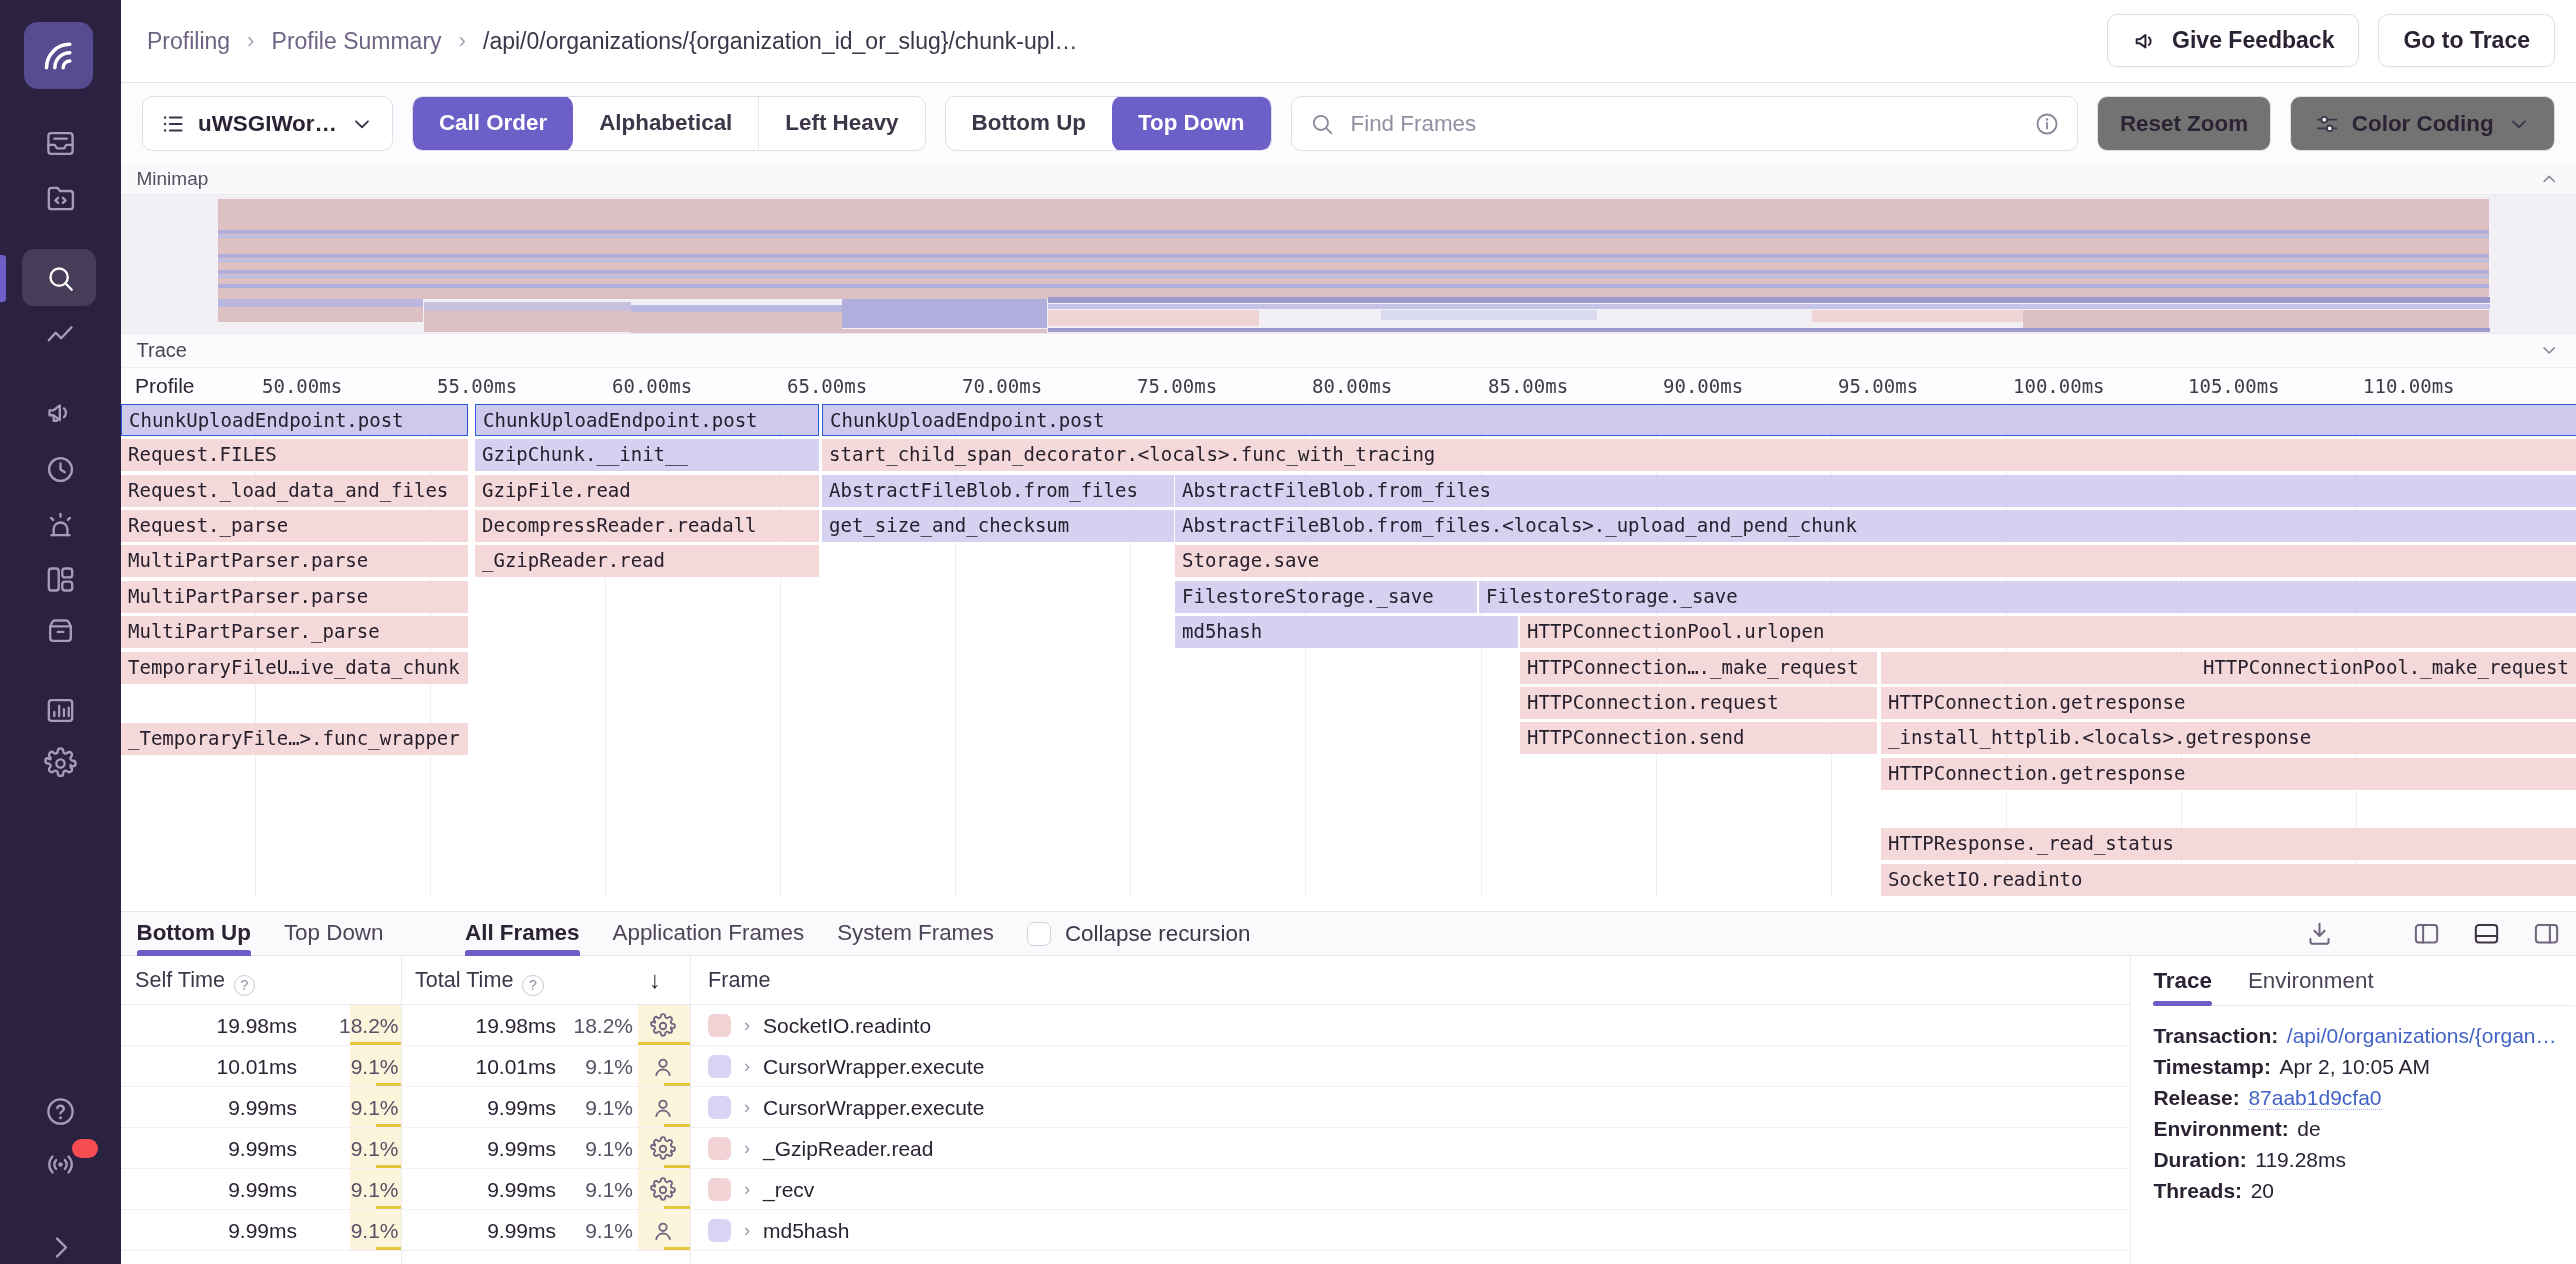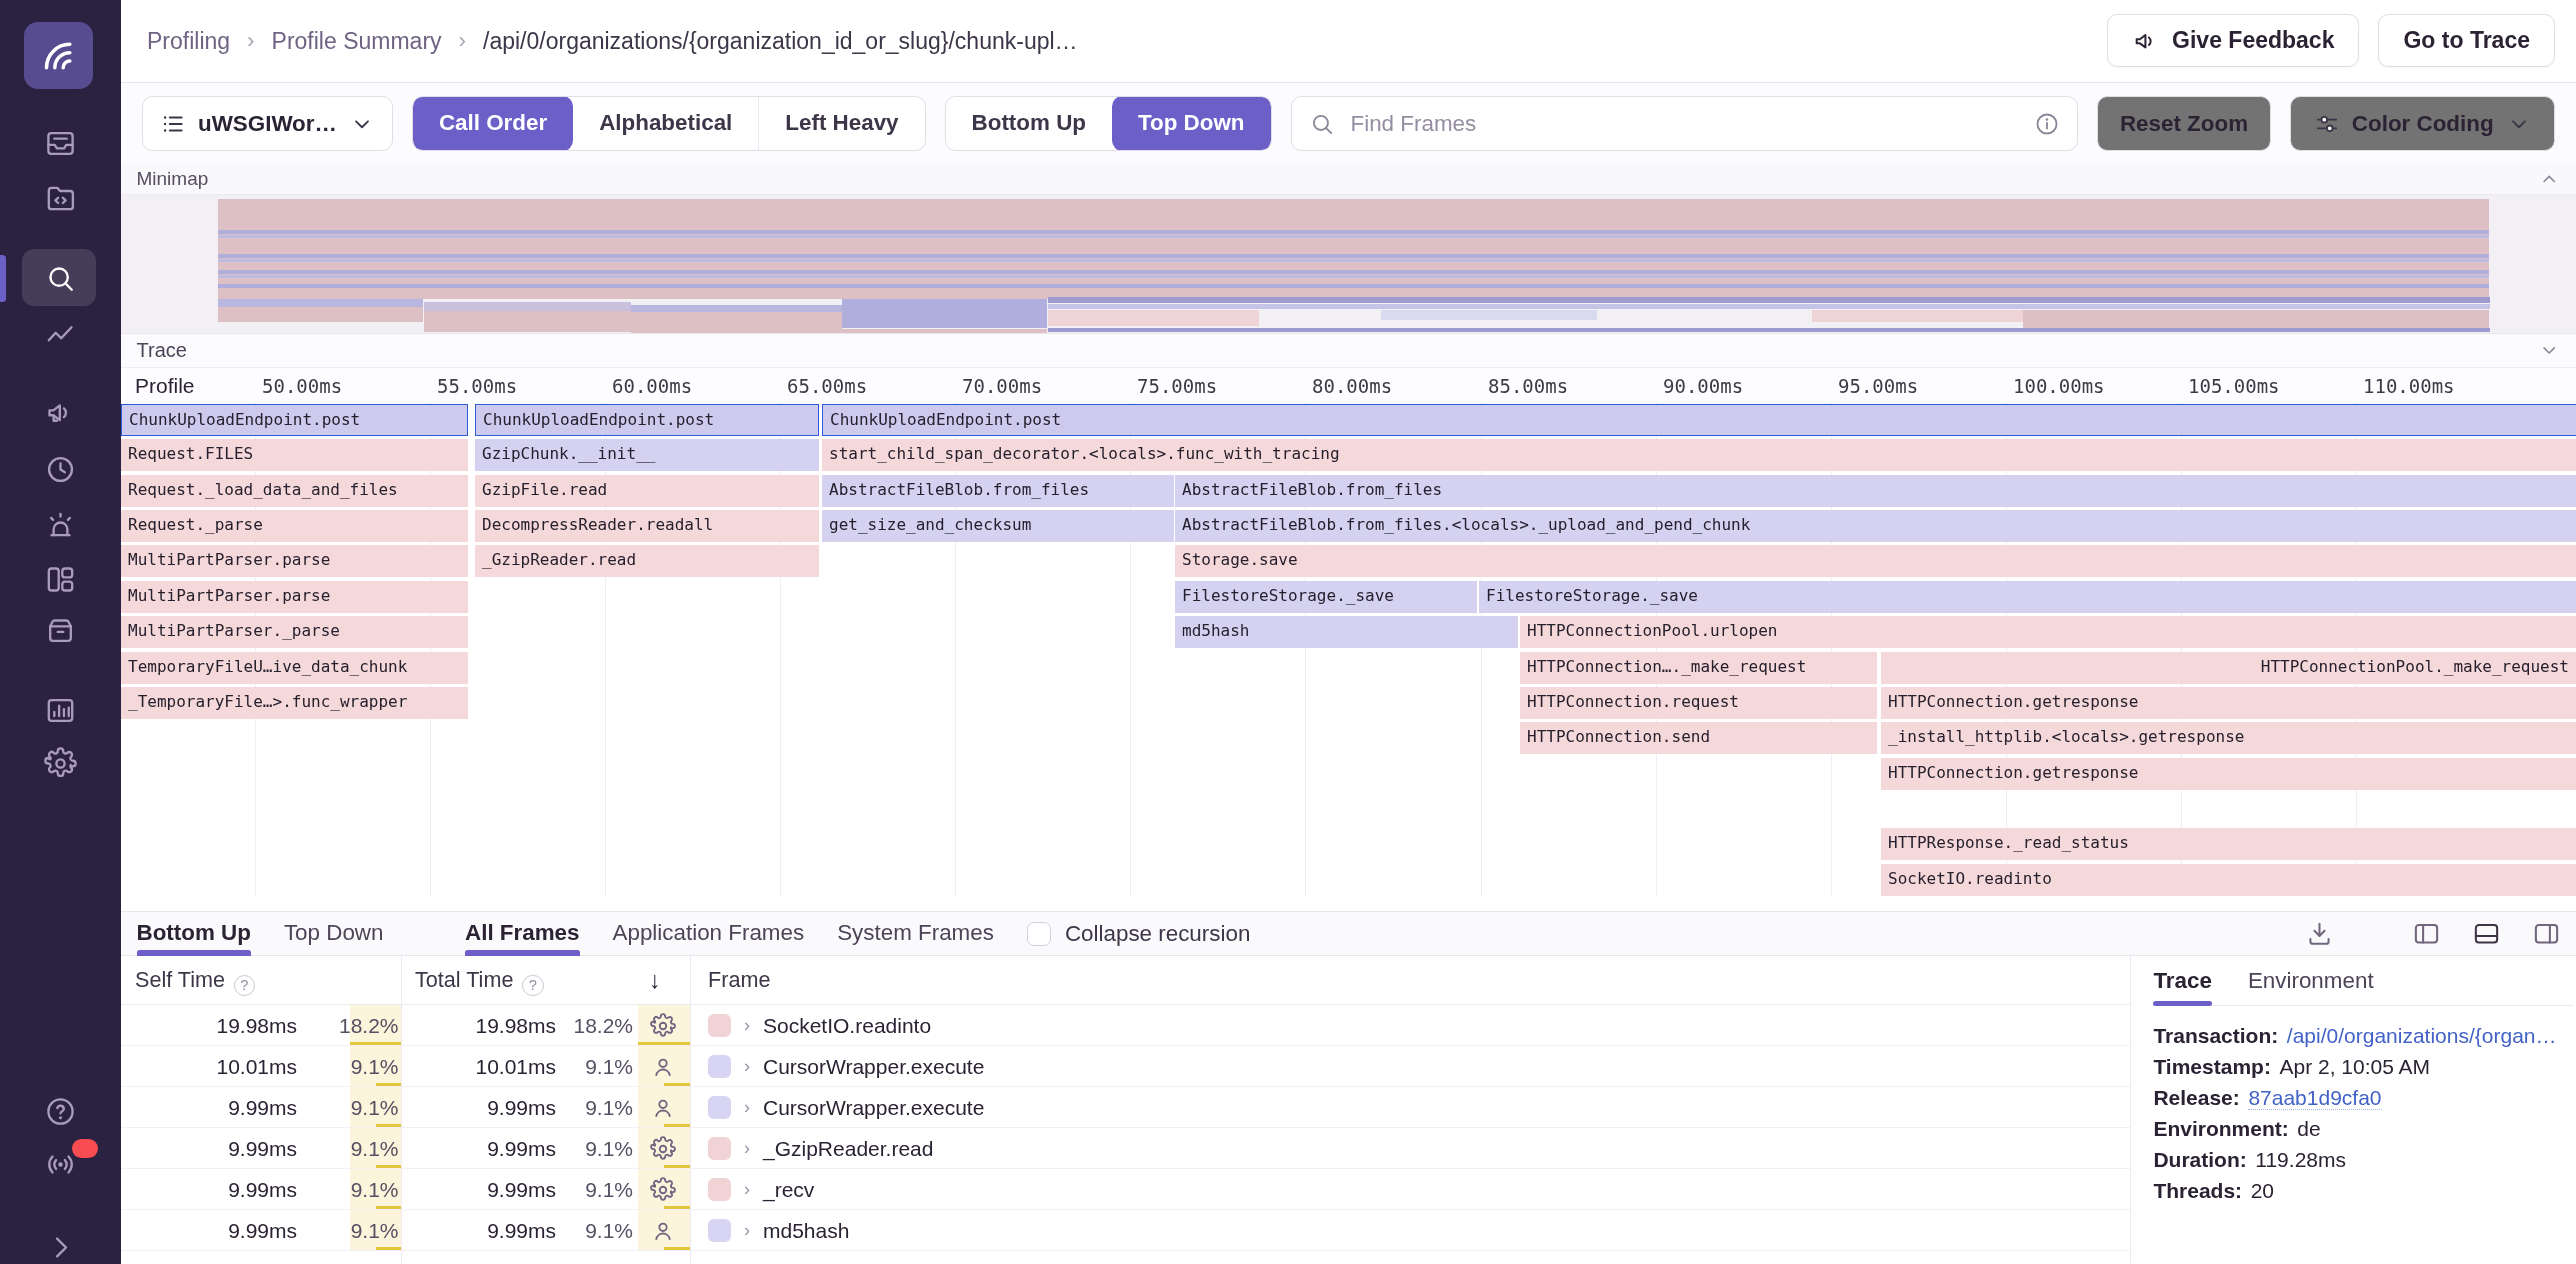--- a/index.html
+++ b/index.html
@@ -57,21 +57,21 @@
   .trace-head { position:absolute; top:333px; left:0; right:0; height:35px; background:#FBFAFC; border-top:0.9px solid #E9E6EE; border-bottom:0.9px solid #EFECF2;
     display:flex; align-items:center; justify-content:space-between; padding:0 15.5px; font-size:20px; color:#4D4458; }
 
   .axis { position:absolute; top:368px; left:0; right:0; height:35px; background:#FDFCFE; }
   .tick { position:absolute; top:7px; font-family:"DejaVu Sans Mono", monospace; font-size:19px; color:#3E3A46; white-space:nowrap; }
   .profile-label { position:absolute; left:14px; top:6px; font-size:21px; color:#2B2233; background:#FDFCFE; padding-right:31px; z-index:2; }
 
   .flame { position:absolute; top:402px; left:0; right:0; height:509px; background:#fff; overflow:hidden; }
   .gridline { position:absolute; top:0; width:0.9px; height:495px; background:#F0EDF3; }
   .frow { position:absolute; left:0; right:0; height:35px; }
-  .fblock { position:absolute; top:1.7px; height:32px; font-family:"DejaVu Sans Mono", monospace; font-size:16px; line-height:30px;
+  .fblock { position:absolute; top:1.7px; height:32px; font-family:"DejaVu Sans Mono", monospace; font-size:19px; line-height:30px;
     color:#26202E; padding:0 7px; overflow:hidden; white-space:nowrap; }
   .fb-p { background:#F5D9DA; }
   .fb-v { background:#D4D1F1; }
   .fb-sel { background:#CDCAEE; border:1.7px solid #2D5CD9; }
 
   .tabbar { position:absolute; top:911px; left:0; right:0; height:45px; background:#FAF9FB; border-top:0.9px solid #E9E5EC; border-bottom:0.9px solid #E9E5EC;
     display:flex; align-items:center; padding:0 15.5px; gap:33px; }
   .tab { font-size:22.4px; color:#4D4458; height:44px; line-height:42px; position:relative; white-space:nowrap; }
   .tab.active { font-weight:bold; color:#2B2233; }
   .tab.active::after { content:""; position:absolute; left:0; right:0; bottom:0; height:5.2px; background:#6C5FC7; border-radius:2.6px 2.6px 0 0; }
@@ -448,21 +448,21 @@
         <div class="fblock fb-p" title="MultiPartParser._parse" style="left: 0px; width: 347px;">MultiPartParser._parse</div>
         <div class="fblock fb-v" title="md5hash" style="left: 1054px; width: 343px;">md5hash</div>
         <div class="fblock fb-p" title="HTTPConnectionPool.urlopen" style="left: 1399px; width: 1056px;">HTTPConnectionPool.urlopen</div>
       </div>
       <div class="frow" style="top: 248px;">
         <div class="fblock fb-p" title="TemporaryFileU…ive_data_chunk" style="left: 0px; width: 347px;">TemporaryFileU…ive_data_chunk</div>
         <div class="fblock fb-p" title="HTTPConnection…._make_request" style="left: 1399px; width: 357px;">HTTPConnection…._make_request</div>
         <div class="fblock fb-p" title="HTTPConnectionPool._make_request" style="left: 1760px; width: 695px; text-align: right;">HTTPConnectionPool._make_request</div>
       </div>
       <div class="frow" style="top: 283px;">
-        <div class="fblock fb-p" title="_TemporaryFile…&gt;.func_wrapper" style="left: 0px; width: 347px;">_TemporaryFile…&gt;.func_wrapper</div>
+        <div class="fblock fb-p" title="_TemporaryFile…&gt;.func_wrapper" style="left: 0px; width: 347px; margin-top: 36px;">_TemporaryFile…&gt;.func_wrapper</div>
         <div class="fblock fb-p" title="HTTPConnection.request" style="left: 1399px; width: 357px;">HTTPConnection.request</div>
         <div class="fblock fb-p" title="HTTPConnection.getresponse" style="left: 1760px; width: 695px;">HTTPConnection.getresponse</div>
       </div>
       <div class="frow" style="top: 318px;">
         <div class="fblock fb-p" title="HTTPConnection.send" style="left: 1399px; width: 357px;">HTTPConnection.send</div>
         <div class="fblock fb-p" title="_install_httplib.&lt;locals&gt;.getresponse" style="left: 1760px; width: 695px;">_install_httplib.&lt;locals&gt;.getresponse</div>
       </div>
       <div class="frow" style="top: 354px;">
         <div class="fblock fb-p" title="HTTPConnection.getresponse" style="left: 1760px; width: 695px;">HTTPConnection.getresponse</div>
       </div>

